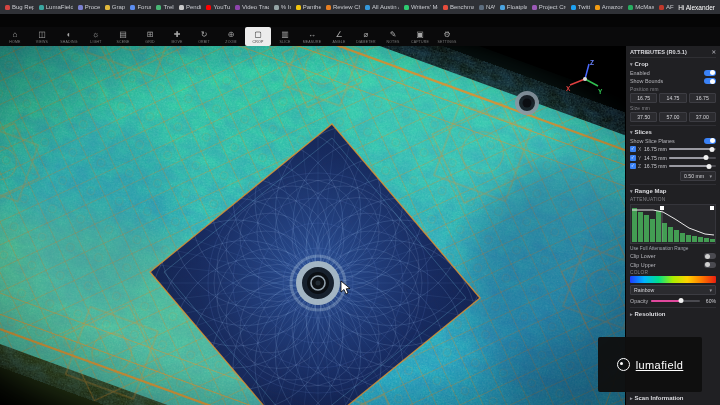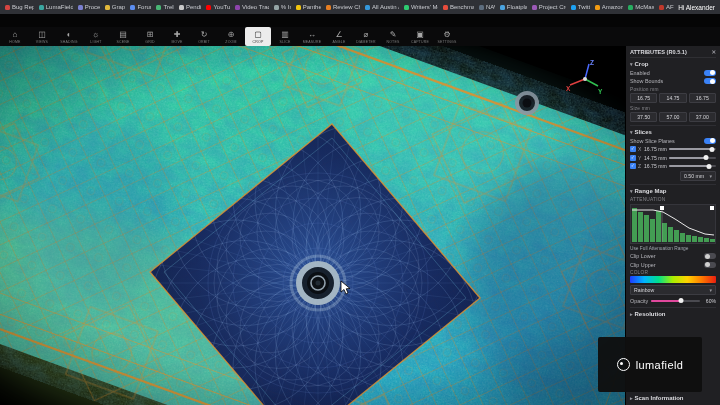--- a/index.html
+++ b/index.html
@@ -32,21 +32,21 @@
   svg.scan { display:block; }
   .gizmo { position:absolute; top:12px; right:20px; width:40px; height:40px; }
   .gizmo text { font-size:6.5px; font-weight:bold; font-family:"Liberation Sans",sans-serif; }
   .cursor { position:absolute; left:340px; top:234px; pointer-events:none; }
 
   
   .watermark { position:absolute; left:598px; top:337px; width:104px; height:55px; background:rgba(15,15,15,.96);
     border-radius:2px; display:flex; align-items:center; justify-content:center; gap:6px; z-index:10; }
   .wm-ring { width:13px; height:13px; border:1.6px solid #fff; border-radius:50%; position:relative; flex:0 0 auto; }
   .wm-ring::after { content:""; position:absolute; left:2.5px; top:2.5px; width:3px; height:3px; background:#fff; border-radius:50%; }
-  .wm-text { color:#fff; font-size:11px; letter-spacing:.4px; }
+  .wm-text { color:#fff; font-size:11px; letter-spacing:.4px;text-decoration:underline; }
 
   
   .panel { width:95px; background:#202023; border-left:1px solid #000; color:#b9b9bd; font-size:6px;
     display:flex; flex-direction:column; padding:3px 4px 4px 4px; overflow:hidden; }
   .panel-header { display:flex; justify-content:space-between; align-items:center; color:#d9d9de; font-size:5.6px; font-weight:bold;
     padding-bottom:2px; border-bottom:1px solid #2f2f33; }
   .closex { color:#9a9aa0; font-size:5.5px; }
   .sec-h { display:flex; align-items:center; gap:2px; color:#dcdce0; font-size:6px; font-weight:bold; margin-top:3px; }
   .chev { font-size:5px; color:#9a9aa0; }
   .row { display:flex; align-items:center; justify-content:space-between; margin-top:2.5px; min-height:6px; }

